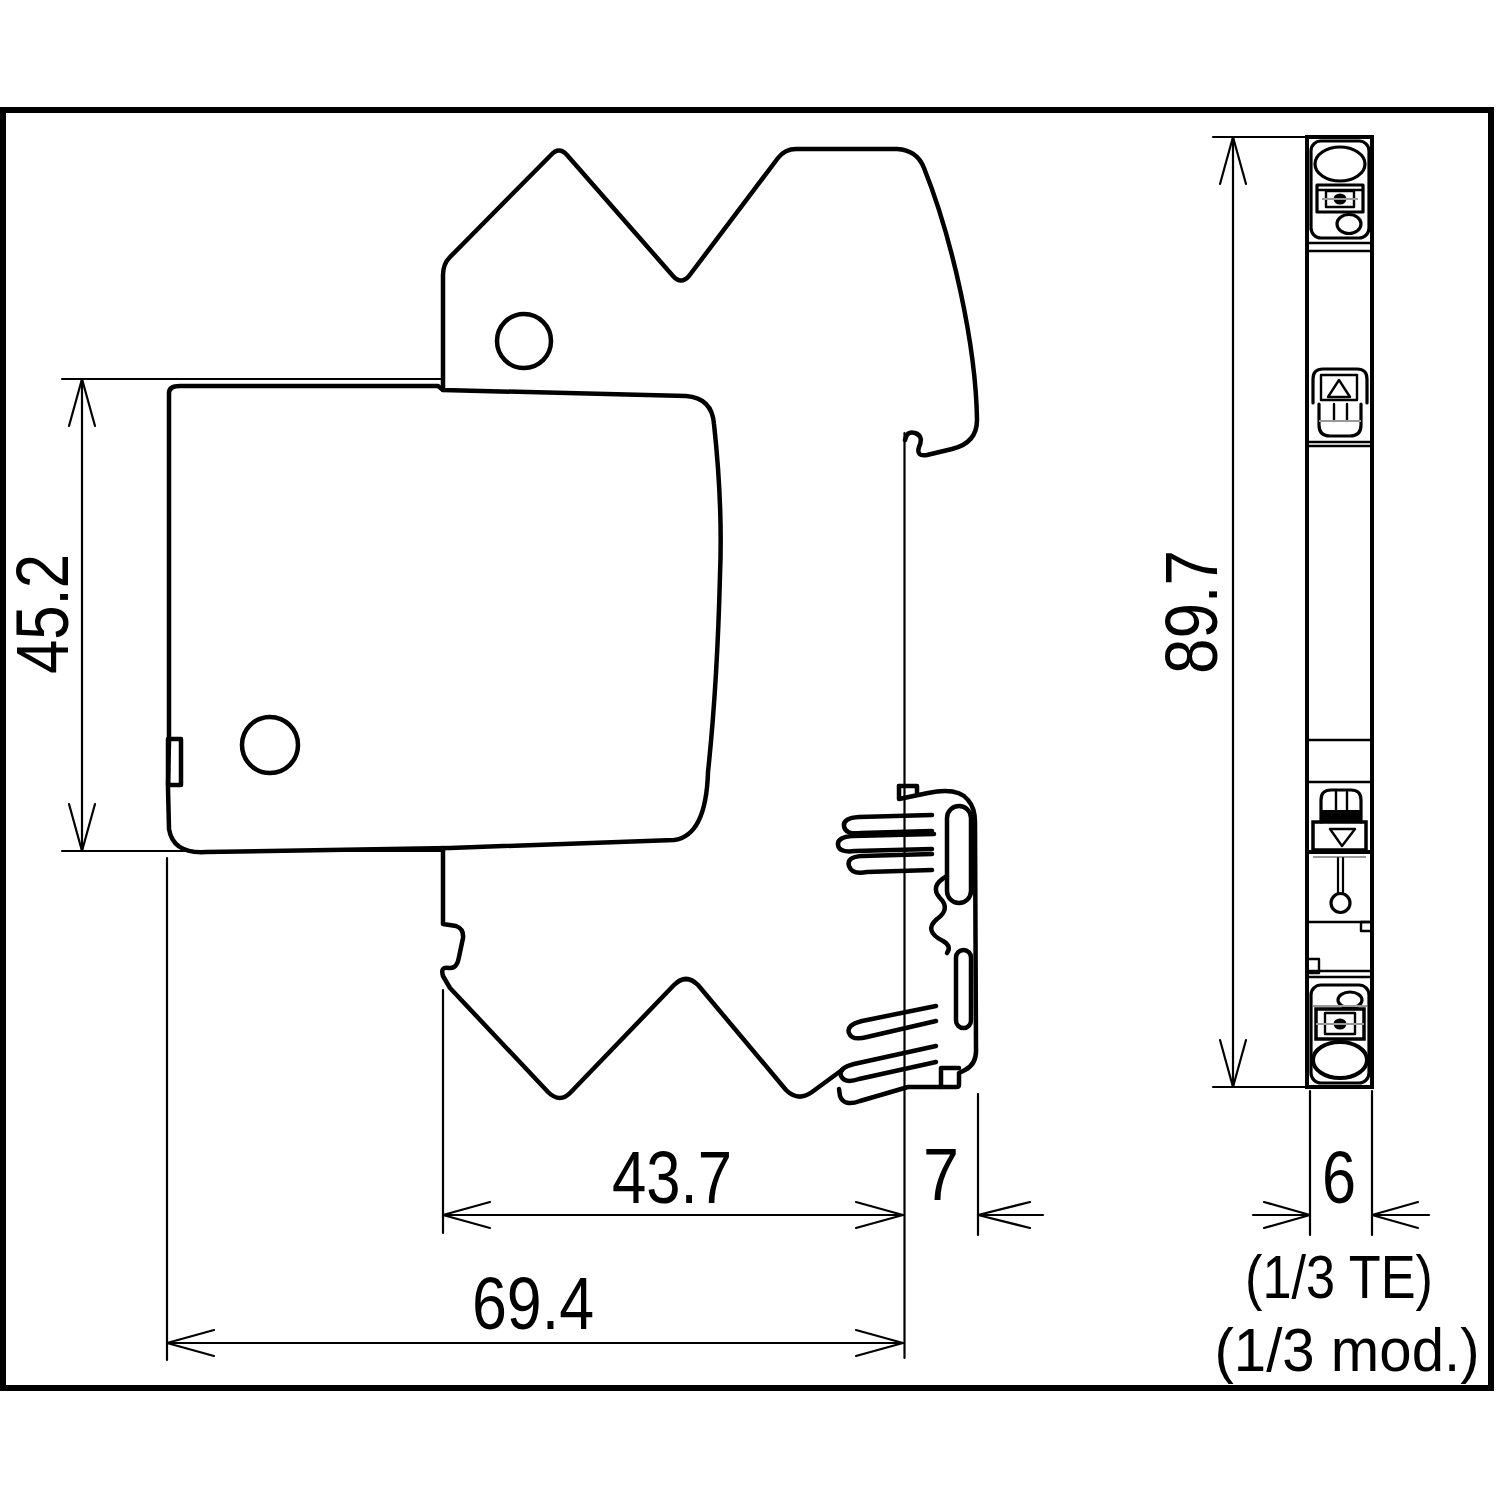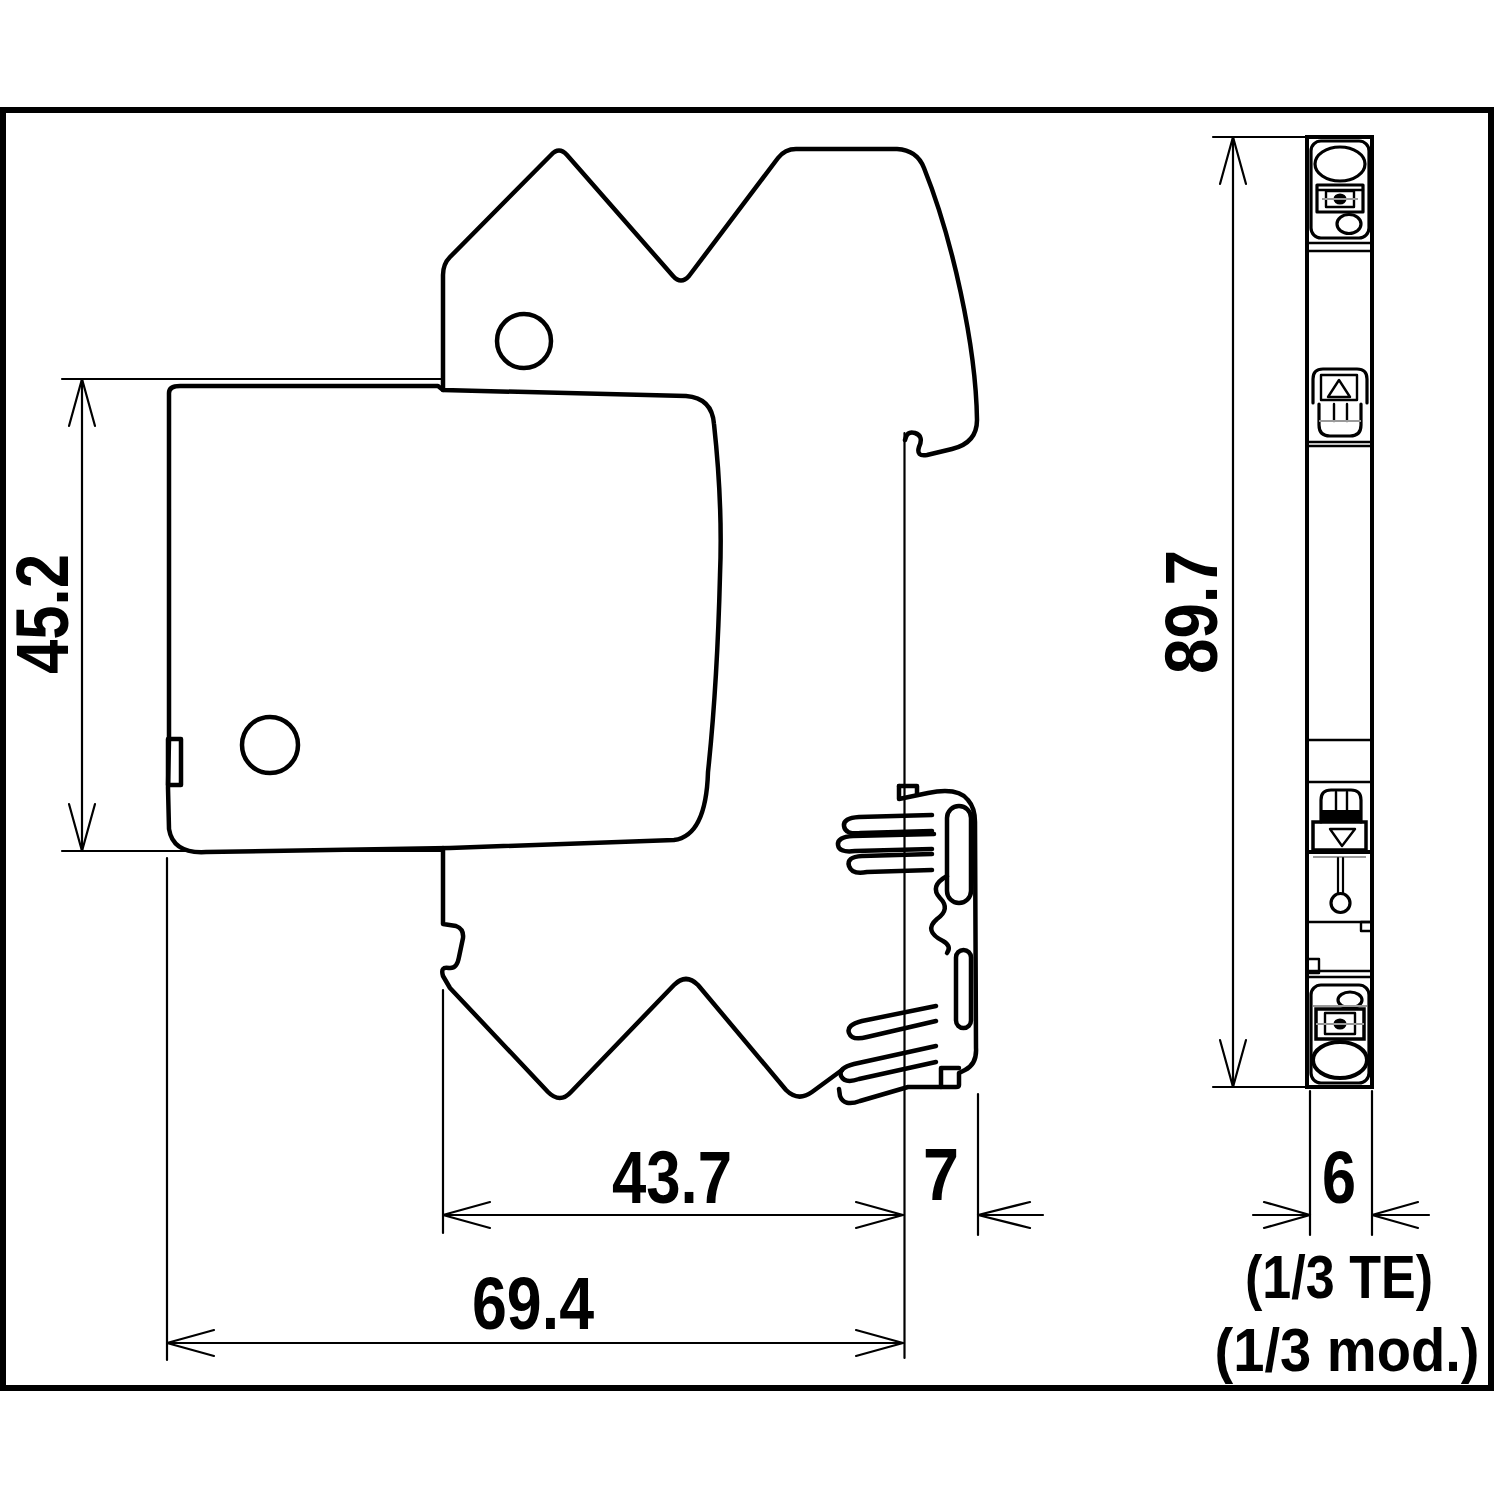--- a/index.html
+++ b/index.html
@@ -1,16 +1,16 @@
 <!DOCTYPE html>
 <html><head>
 <meta charset="utf-8">
 <style>
   html,body{margin:0;padding:0;background:#ffffff;}
-  .stage{width:1500px;height:1500px;position:relative;background:#fff;font-weight:bold;}
+  .stage{width:1500px;height:1500px;position:relative;background:#fff;}
   svg{display:block;}
   svg text{font-family:"Liberation Sans", sans-serif; fill:#000; }
   .outline{fill:none;stroke:#000;stroke-width:4.5;stroke-linecap:round;stroke-linejoin:round;}
   .outline-md{fill:none;stroke:#000;stroke-width:3.2;stroke-linecap:round;stroke-linejoin:round;}
   .outline-th{fill:none;stroke:#000;stroke-width:2.4;stroke-linecap:round;stroke-linejoin:round;}
   .dim{fill:none;stroke:#000;stroke-width:2.2;stroke-linecap:round;stroke-linejoin:round;}
   .fillblk{fill:#000;stroke:none;}
   .grayline{stroke:#9a9a9a;stroke-width:2;fill:none;}
 </style>
 </head>

